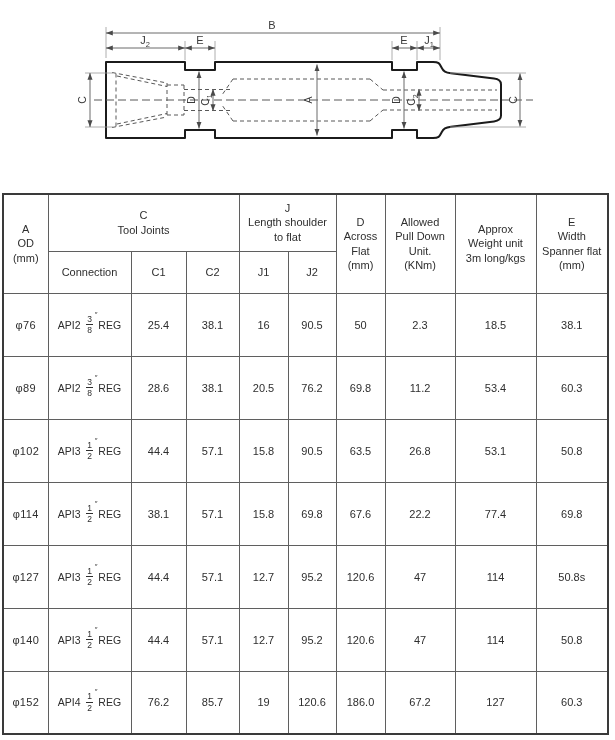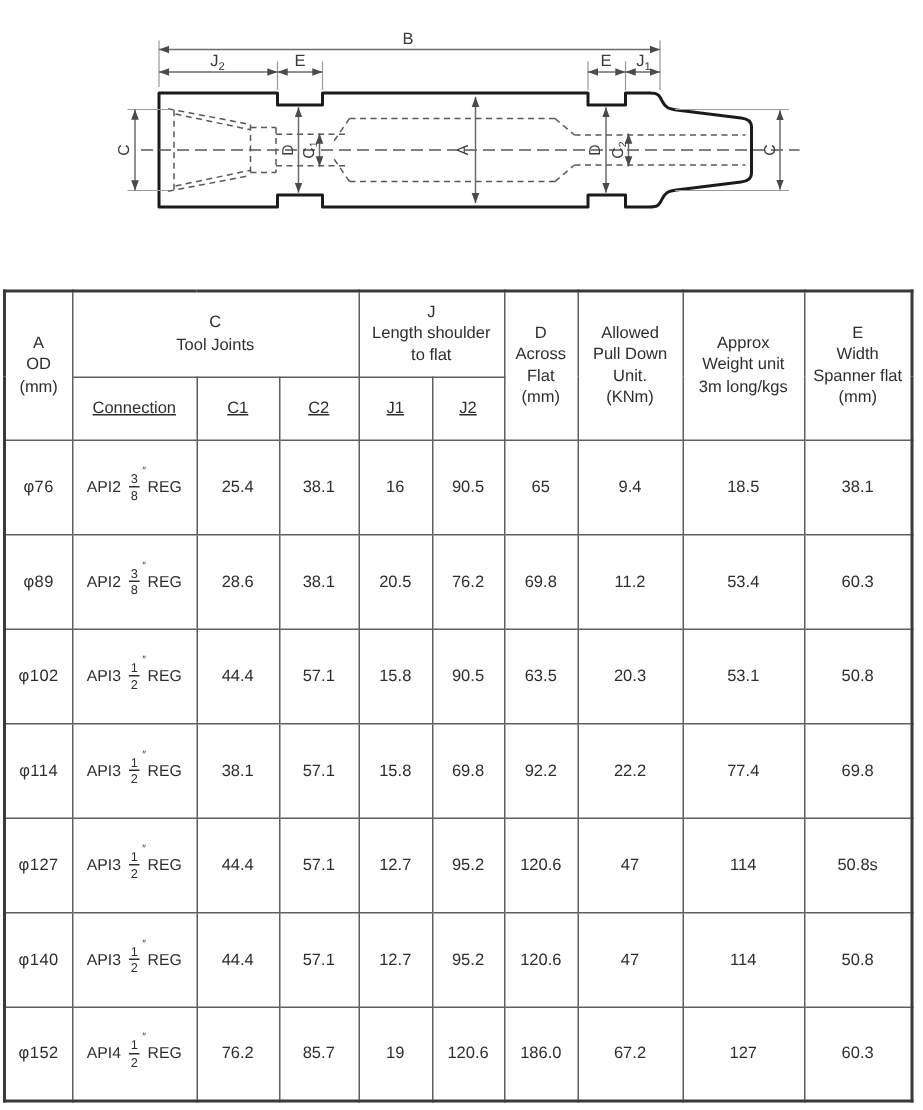--- a/index.html
+++ b/index.html
@@ -11,21 +11,21 @@
   .dash{stroke:#585858;stroke-width:1;fill:none;stroke-dasharray:4 3;}
   .cline{stroke:#585858;stroke-width:1;fill:none;stroke-dasharray:8 4;}
   .outline{fill:#ffffff;stroke:#1b1b1b;stroke-width:2;stroke-linejoin:round;}
   .dlabel{fill:#3a3a3a;font-size:11px;font-family:"Liberation Sans","DejaVu Sans",sans-serif;}
   .rlabel{fill:#3a3a3a;font-size:10.5px;font-family:"Liberation Sans","DejaVu Sans",sans-serif;}
   table.spec{border-collapse:collapse;table-layout:fixed;width:605px;margin:3px 0 0 2px;
              border:2px solid #3a3a3a;}
   .spec td{border:1px solid #5f5f5f;text-align:center;vertical-align:middle;
            font-size:11px;color:#2e2e2e;padding:0;overflow:hidden;}
   .spec tr.h1{height:57px;}
-  .spec tr.h2{height:42px;text-decoration:underline;}
+  .spec tr.h2{height:42px;}
   .spec tr.dr{height:63px;}
   .pre{white-space:pre-line;line-height:1.32;}
   .odcell{font-size:10.5px;letter-spacing:0.3px;}
   .conn{display:inline-flex;align-items:center;gap:4px;font-size:10.5px;white-space:nowrap;}
   .frac{display:inline-flex;flex-direction:column;align-items:center;line-height:1;
         font-size:8.5px;position:relative;margin:0 1px;}
   .frac .num{border-bottom:1px solid #2e2e2e;padding:0 1.5px 1px;}
   .frac .den{padding-top:1px;}
   .frac .inch{position:absolute;top:-4px;right:-4px;font-size:7px;line-height:1;}
 </style>
@@ -151,22 +151,22 @@
                 <span class="num">3</span>
                 <span class="den">8</span>
                 <span class="inch">″</span>
               </span>
               <span>REG</span>
             </span></td>
         <td>25.4</td>
         <td>38.1</td>
         <td>16</td>
         <td>90.5</td>
-        <td>65</td>
-        <td>9.4</td>
+        <td>50</td>
+        <td>2.3</td>
         <td>18.5</td>
         <td>38.1</td>
       </tr>
 
       <tr class="dr">
         <td class="odcell">φ89</td>
         <td><span class="conn">
               <span>API2</span>
               <span class="frac">
                 <span class="num">3</span>
@@ -194,41 +194,41 @@
                 <span class="den">2</span>
                 <span class="inch">″</span>
               </span>
               <span>REG</span>
             </span></td>
         <td>44.4</td>
         <td>57.1</td>
         <td>15.8</td>
         <td>90.5</td>
         <td>63.5</td>
-        <td>20.3</td>
+        <td>26.8</td>
         <td>53.1</td>
         <td>50.8</td>
       </tr>
 
       <tr class="dr">
         <td class="odcell">φ114</td>
         <td><span class="conn">
               <span>API3</span>
               <span class="frac">
                 <span class="num">1</span>
                 <span class="den">2</span>
                 <span class="inch">″</span>
               </span>
               <span>REG</span>
             </span></td>
         <td>38.1</td>
         <td>57.1</td>
         <td>15.8</td>
         <td>69.8</td>
-        <td>92.2</td>
+        <td>67.6</td>
         <td>22.2</td>
         <td>77.4</td>
         <td>69.8</td>
       </tr>
 
       <tr class="dr">
         <td class="odcell">φ127</td>
         <td><span class="conn">
               <span>API3</span>
               <span class="frac">

